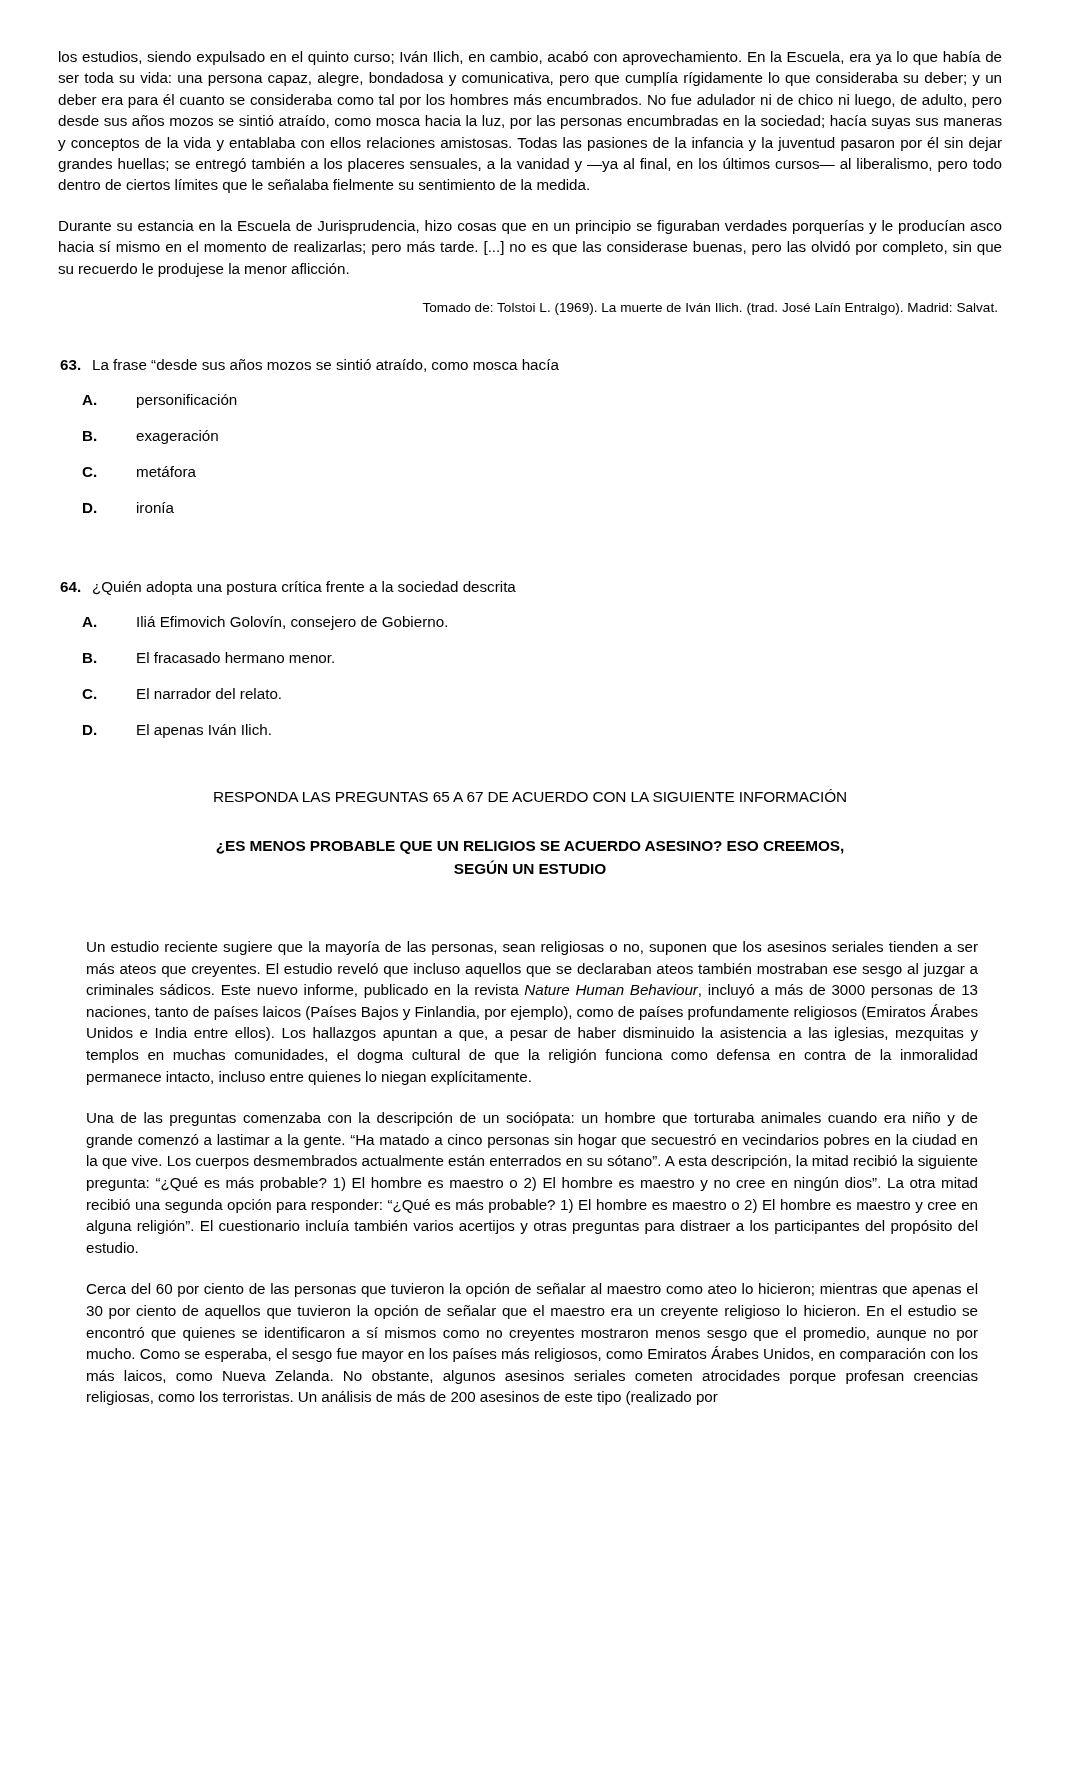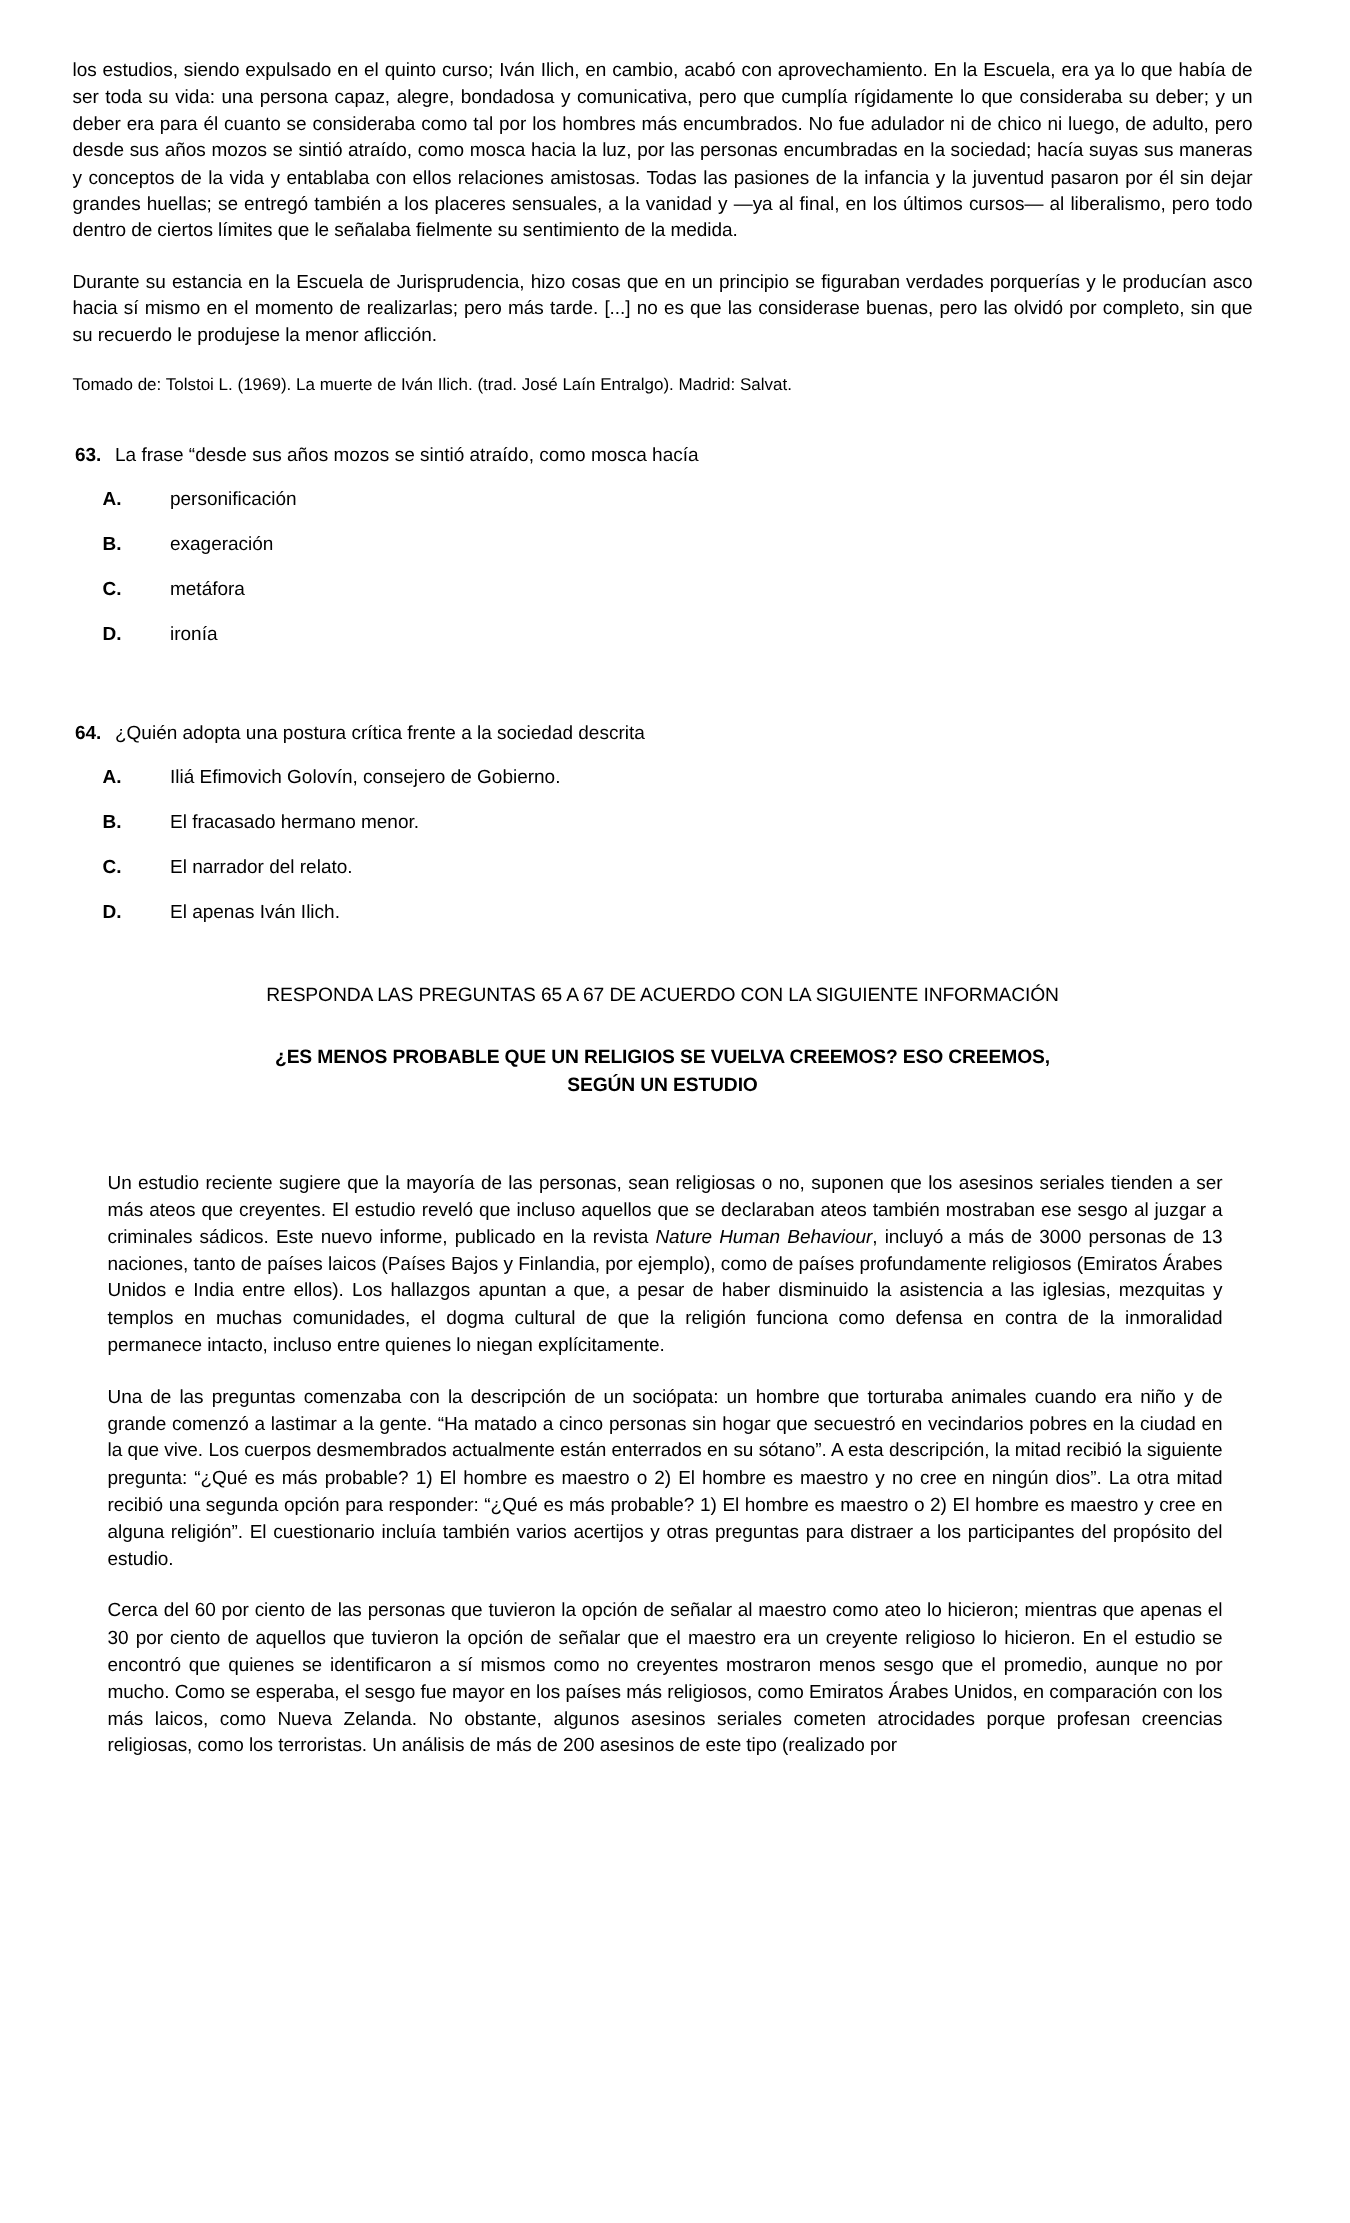--- a/index.html
+++ b/index.html
@@ -27,20 +27,21 @@
     text-align: justify;
     text-justify: inter-word;
     margin: 0 0 19px 0;
     letter-spacing: -0.05px;
   }
   .italic { font-style: italic; }
 
   .source {
     font-size: 13.6px;
     line-height: 20px;
+    text-align: right;
     margin: 14px 2px 0 0;
     padding-right: 2px;
   }
 
   .q-block { margin-top: 36px; }
   .q-block.second { margin-top: 58px; }
 
   .question {
     display: flex;
     align-items: flex-end;
@@ -159,21 +160,21 @@
       <div class="option">
         <span class="opt-letter">D.</span>
         <span class="opt-text">El apenas Iván Ilich.</span>
       </div>
     </div>
   </div>
 
   <div>
     <div class="section-heading">RESPONDA LAS PREGUNTAS 65 A 67 DE ACUERDO CON LA SIGUIENTE INFORMACIÓN</div>
     <div class="section-subheading">
-      <span>¿ES MENOS PROBABLE QUE UN RELIGIOS SE VUELVA CREEMOS? ESO CREEMOS,</span><br>
+      <span>¿ES MENOS PROBABLE QUE UN RELIGIOS SE ACUERDO ASESINO? ESO CREEMOS,</span><br>
       <span>SEGÚN UN ESTUDIO</span>
     </div>
 
     <div class="body-block">
       <p class="para"><span>Un estudio reciente sugiere que la mayoría de las personas, sean religiosas o no, suponen que los asesinos seriales tienden a ser más ateos que creyentes. El estudio reveló que incluso aquellos que se declaraban ateos también mostraban ese sesgo al juzgar a criminales sádicos. Este nuevo informe, publicado en la revista </span><span class="italic">Nature Human Behaviour</span><span>, incluyó a más de 3000 personas de 13 naciones, tanto de países laicos (Países Bajos y Finlandia, por ejemplo), como de países profundamente religiosos (Emiratos Árabes Unidos e India entre ellos). Los hallazgos apuntan a que, a pesar de haber disminuido la asistencia a las iglesias, mezquitas y templos en muchas comunidades, el dogma cultural de que la religión funciona como defensa en contra de la inmoralidad permanece intacto, incluso entre quienes lo niegan explícitamente.</span></p>
       <p class="para">Una de las preguntas comenzaba con la descripción de un sociópata: un hombre que torturaba animales cuando era niño y de grande comenzó a lastimar a la gente. “Ha matado a cinco personas sin hogar que secuestró en vecindarios pobres en la ciudad en la que vive. Los cuerpos desmembrados actualmente están enterrados en su sótano”. A esta descripción, la mitad recibió la siguiente pregunta: “¿Qué es más probable? 1) El hombre es maestro o 2) El hombre es maestro y no cree en ningún dios”. La otra mitad recibió una segunda opción para responder: “¿Qué es más probable? 1) El hombre es maestro o 2) El hombre es maestro y cree en alguna religión”. El cuestionario incluía también varios acertijos y otras preguntas para distraer a los participantes del propósito del estudio.</p>
       <p class="para">Cerca del 60 por ciento de las personas que tuvieron la opción de señalar al maestro como ateo lo hicieron; mientras que apenas el 30 por ciento de aquellos que tuvieron la opción de señalar que el maestro era un creyente religioso lo hicieron. En el estudio se encontró que quienes se identificaron a sí mismos como no creyentes mostraron menos sesgo que el promedio, aunque no por mucho. Como se esperaba, el sesgo fue mayor en los países más religiosos, como Emiratos Árabes Unidos, en comparación con los más laicos, como Nueva Zelanda. No obstante, algunos asesinos seriales cometen atrocidades porque profesan creencias religiosas, como los terroristas. Un análisis de más de 200 asesinos de este tipo (realizado por</p>
     </div>
   </div>
 

